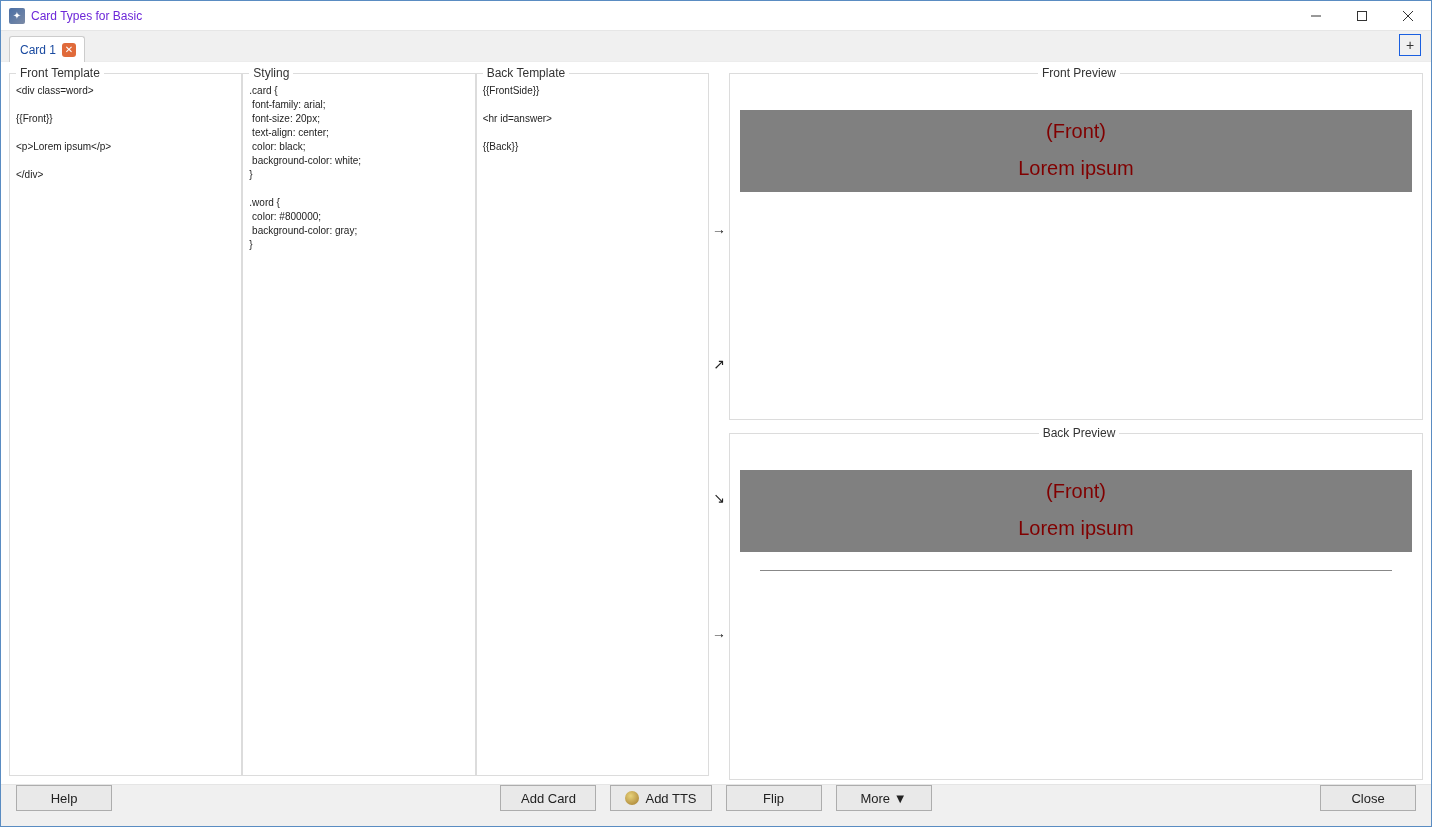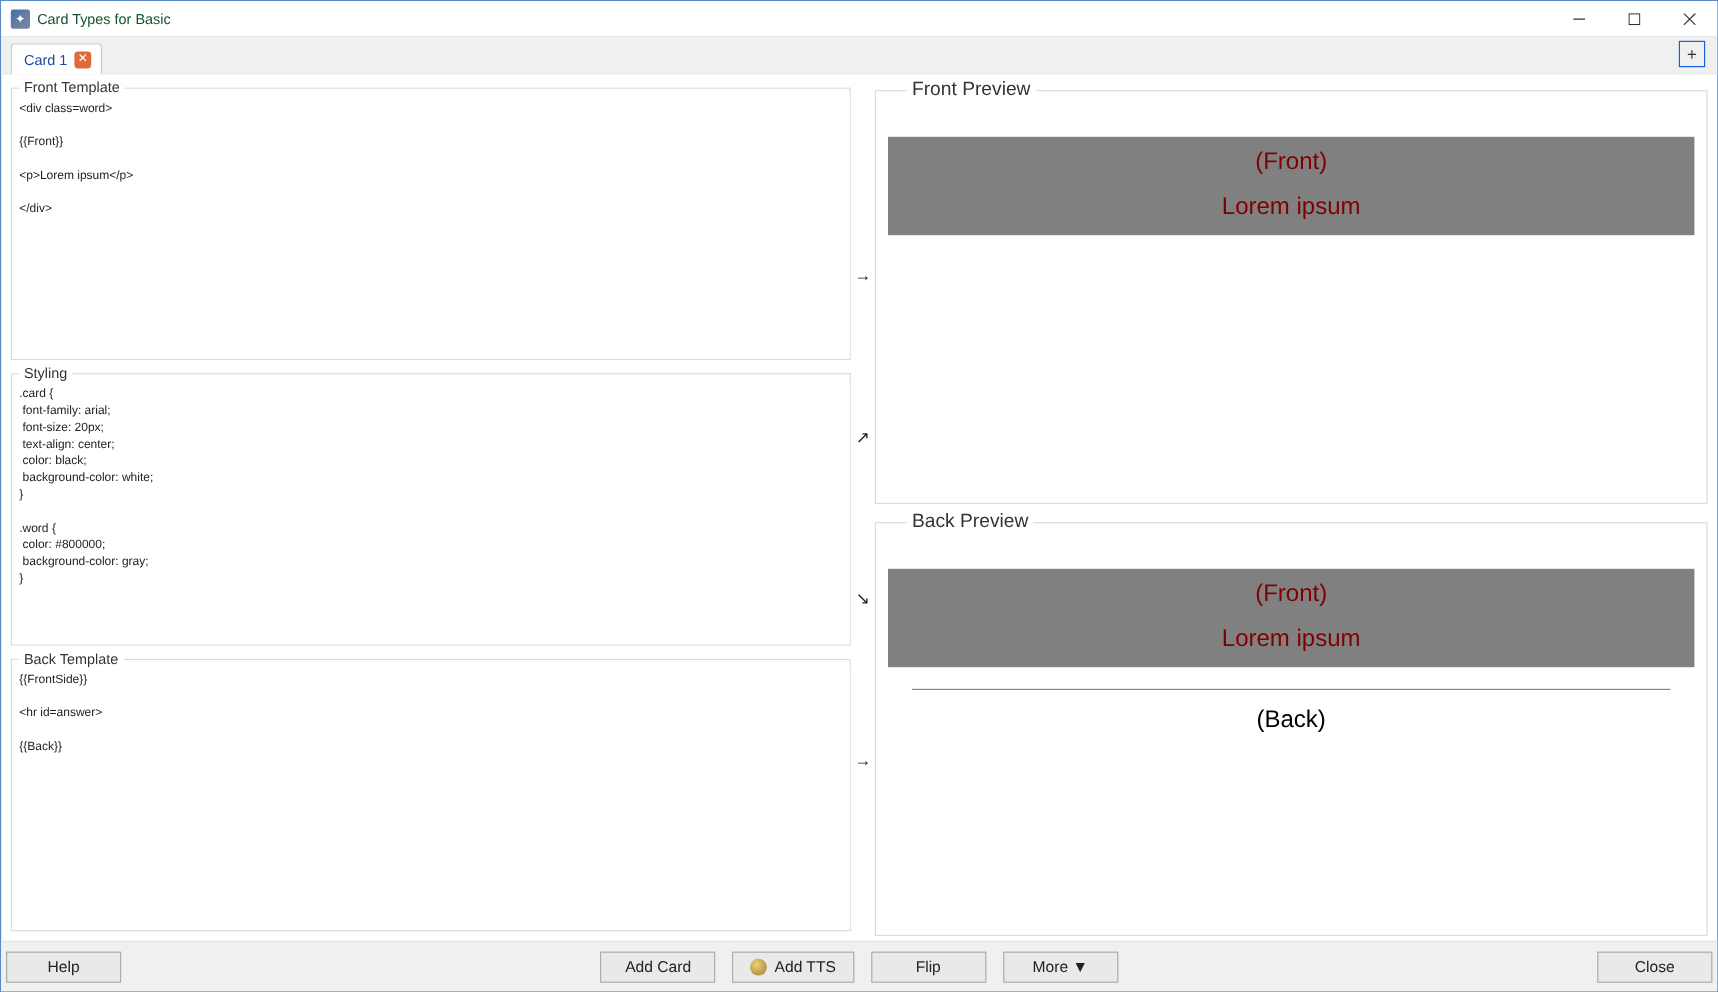--- a/index.html
+++ b/index.html
@@ -1,52 +1,52 @@
 <!DOCTYPE html>
 <html><head>
 <meta charset="utf-8">
 <style>
   * { box-sizing: border-box; }
   html, body { margin:0; padding:0; height:100%; font-family: "Segoe UI", Arial, sans-serif; font-size:12px; color:#333; background:#fff; }
   .window { width:1432px; height:827px; border:1px solid #5a8cc2; display:flex; flex-direction:column; background:#fff; position:relative; }
   .titlebar { height:30px; display:flex; align-items:center; background:#fff; border-bottom:1px solid #e6e6e6; }
   .titlebar .app-icon { width:16px; height:16px; margin:0 6px 0 8px; background:linear-gradient(135deg,#4a6fa5,#7b8aa5); border-radius:2px; display:flex; align-items:center; justify-content:center; color:#fff; font-size:10px; }
-  .titlebar .title { color:#14532d; font-size:12px; }
+  .titlebar .title { color:#6d28d9; font-size:12px; }
   .titlebar .spacer { flex:1; }
   .win-btn { width:46px; height:30px; display:flex; align-items:center; justify-content:center; color:#555; }
 
   .tabstrip { height:31px; background:#f0f0f0; display:flex; align-items:flex-end; padding:0 8px; position:relative; border-bottom:1px solid #ececec;text-align:center; }
   .tabstrip .tab { background:#fff; border:1px solid #ccc; border-bottom:none; border-radius:3px 3px 0 0; height:26px; display:flex; align-items:center; padding:0 8px 0 10px; gap:6px; position:relative; top:1px; }
   .tab .tab-label { color:#1a4aa0; font-size:12px; }
   .tab .tab-close { width:14px; height:14px; border-radius:3px; background:#e06a3a; display:flex; align-items:center; justify-content:center; color:#fff; font-size:10px; line-height:1; }
   .tab-add { position:absolute; right:10px; top:3px; width:22px; height:22px; border:1px solid #1a5fe0; display:flex; align-items:center; justify-content:center; color:#333; font-size:14px; background:#f0f0f0; }
 
   .content { flex:1; display:flex; gap:0; padding:0 8px 4px 8px; min-height:0; }
-  .col-left { width:700px; display:flex; flex-direction:column; padding-top:4px; min-height:0;}
+  .col-left { width:700px; display:flex; flex-direction:row; padding-top:4px; min-height:0;}
   .col-mid { width:20px; display:flex; flex-direction:column; justify-content:space-around; align-items:center; padding:10px 0; color:#333; }
   .col-right { flex:1; display:flex; flex-direction:column; padding-top:4px; min-height:0; gap:6px; }
 
   fieldset.editor-group { border:1px solid #dcdcdc; margin:0 0 4px 0; padding:0; position:relative; flex:1; min-height:0; display:flex; flex-direction:column;}
   fieldset.editor-group > legend { padding:0 4px; margin-left:6px; font-size:12px; color:#333; }
   .editor { width:100%; flex:1; border:none; resize:none; outline:none; padding:4px 6px; font-family:"Segoe UI", Arial, sans-serif; font-size:10px; line-height:1.4; white-space:pre-wrap; overflow:auto; color:#222; }
   .group-front { flex:0 0 232px; }
   .group-styling { flex:0 0 232px;gap:36px; }
   .group-back { flex:1; }
 
   fieldset.preview-group { border:1px solid #dcdcdc; margin:0; padding:8px 10px 10px 10px; flex:1; min-height:0; display:flex; flex-direction:column; overflow:auto;}
-  fieldset.preview-group > legend { padding:0 4px; margin-left:16px; font-size:16px; color:#333; }
+  fieldset.preview-group > legend { padding:0 4px; margin-left:3px; font-size:12px; color:#333;text-align:center; }
 
   .card-preview { font-family: Arial, sans-serif; font-size:20px; text-align:center; color:#000; background:#fff; }
   .card-preview .word { color:#800000; background:gray; padding:10px 0 12px 0;margin-top:22px; }
   .card-preview .word p { margin:14px 0 0 0; }
   .card-preview hr { border:none; border-top:1px solid #888; margin:18px 20px 14px 20px; }
 
   .arrow { font-size:14px; color:#222; }
 
-  .footer { height:42px; background:#f0f0f0; display:flex; align-items:center; padding:0 4px; gap:14px; border-top:1px solid #e5e5e5; }
+  .footer { height:42px; background:#f0f0f0; display:flex; align-items:flex-start; padding:0 15px; gap:14px; border-top:1px solid #e5e5e5; }
   .footer .center-group { display:flex; gap:14px; margin:0 auto; }
   .btn { height:26px; min-width:84px; padding:0 14px; background:#e9e9e9; border:1px solid #adadad; display:flex; align-items:center; justify-content:center; gap:6px; font-size:13px; color:#222; }
   .btn-wide { min-width:96px; }
   .tts-icon { width:14px; height:14px; border-radius:50%; background:radial-gradient(circle at 40% 35%, #e8d27a, #a27a2d); display:inline-block; }
 </style>
 </head>
 <body>
 
 <div class="window">
 
@@ -142,21 +142,20 @@
       </fieldset>
 
       <fieldset class="preview-group">
         <legend>Back Preview</legend>
         <div class="card-preview">
           <div class="word">
             <div>(Front)</div>
             <p>Lorem ipsum</p>
           </div>
           <hr>
-          <div>(Back)</div>
         </div>
       </fieldset>
 
     </div>
 
   </div>
 
   <div class="footer">
     <div class="btn btn-wide">
       <span>Help</span>

